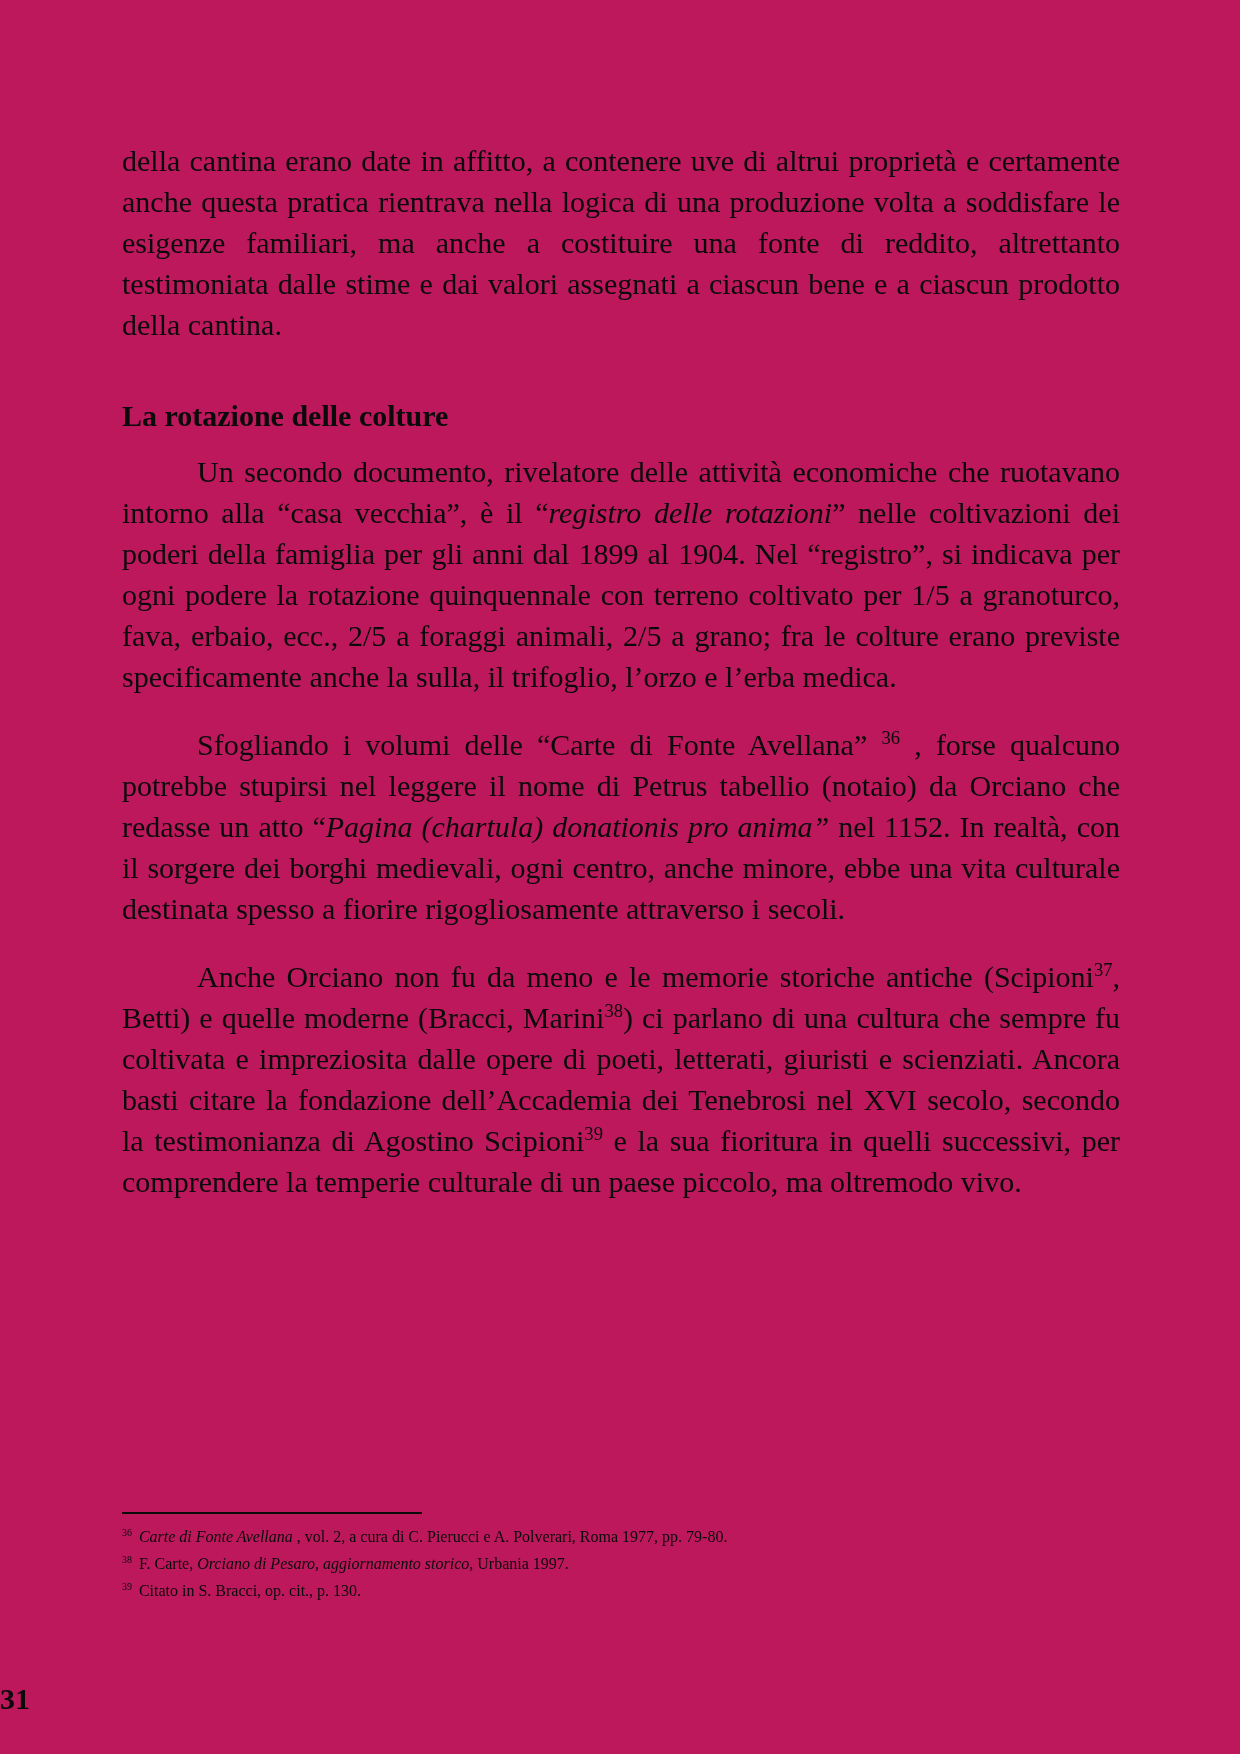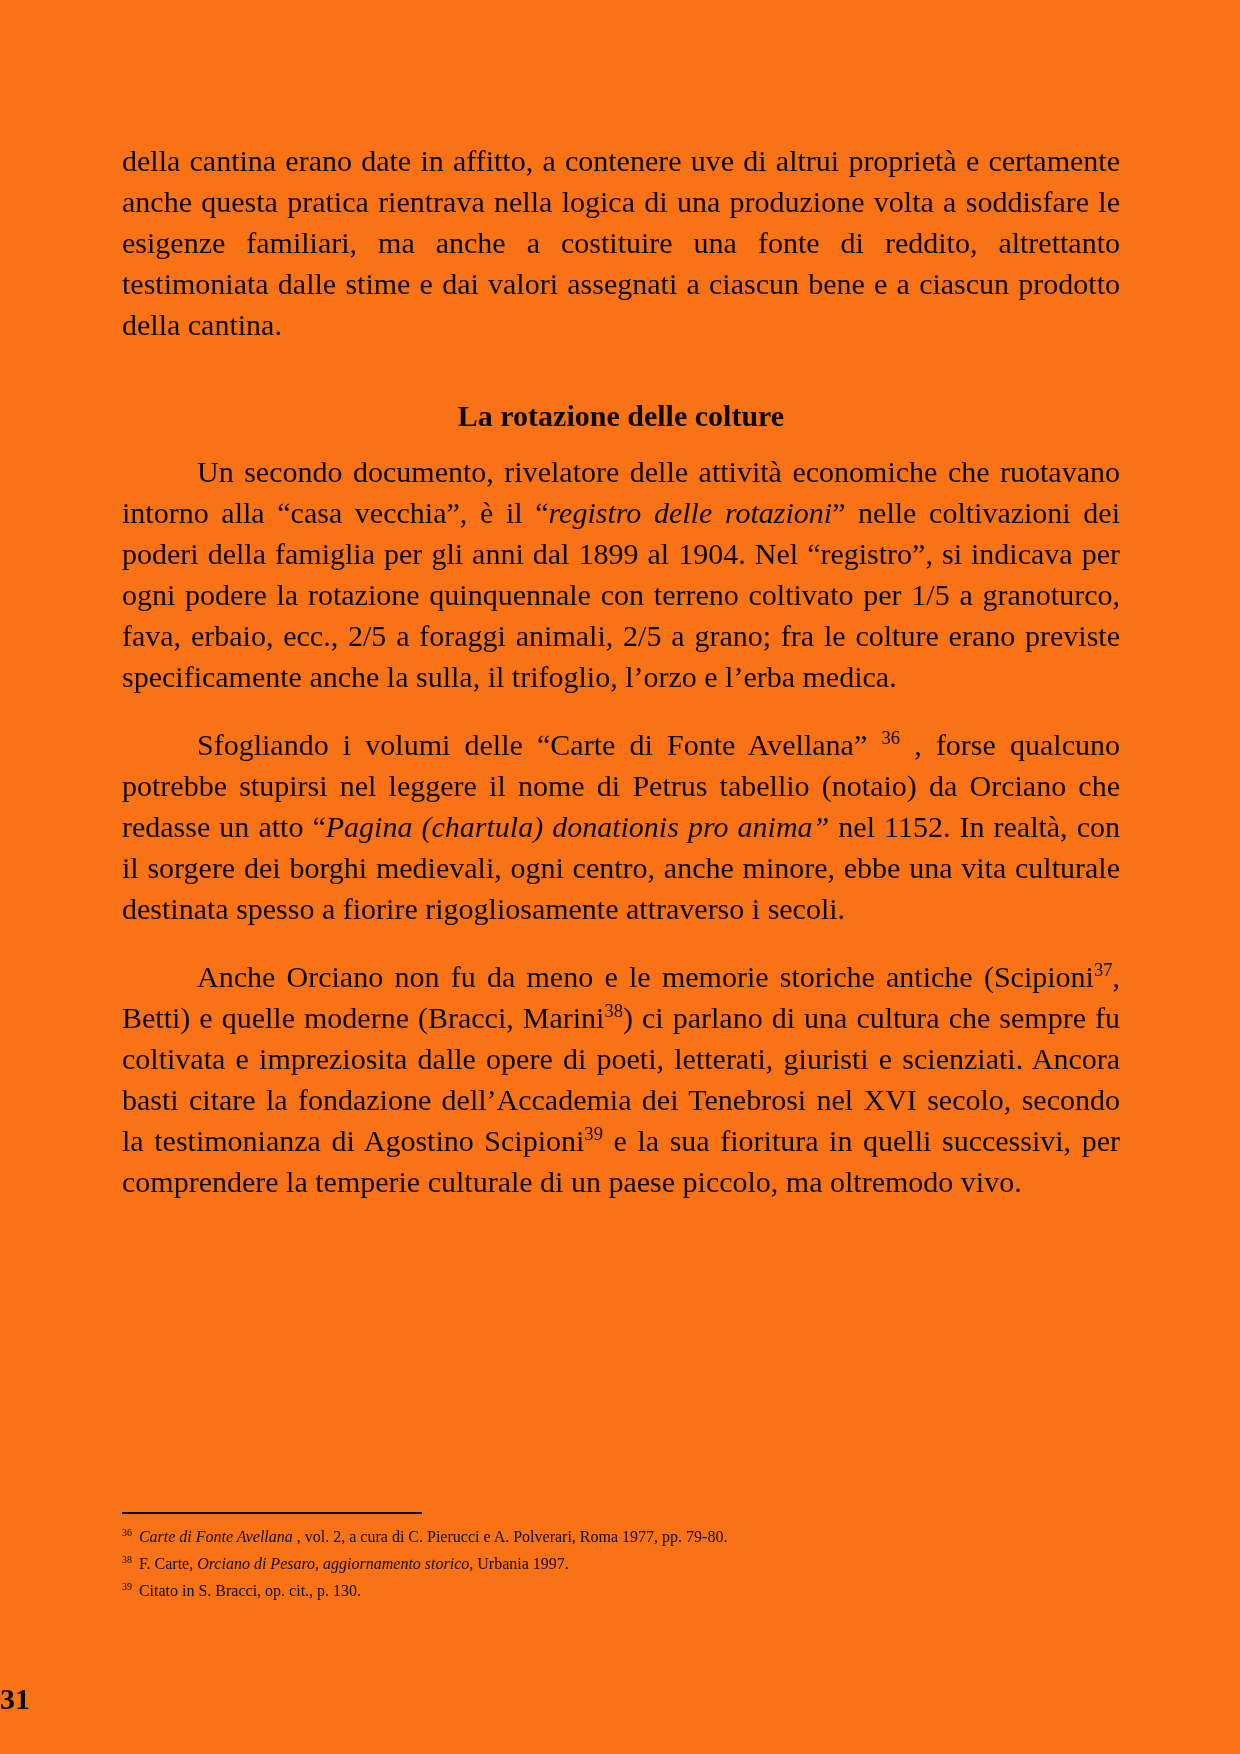--- a/index.html
+++ b/index.html
@@ -1,21 +1,21 @@
 <!DOCTYPE html>
 <html><head>
 <meta charset="utf-8">
 <style>
   html, body { margin: 0; padding: 0; background: #e8e8e8; }
   .page {
     position: relative;
     width: 1240px;
     height: 1754px;
     margin: 0 auto;
-    background: #f97316;
+    background: #be185d;
     color: #0a0a0a;
     font-family: "Liberation Serif", serif;
     overflow: hidden;
   }
   .text-block {
     position: absolute;
     left: 122px;
     top: 140px;
     width: 998px;
   }
@@ -23,21 +23,21 @@
     font-size: 30px;
     line-height: 41px;
     text-align: justify;
     margin: 0 0 27px 0;
   }
   .text-block p.body.indent { text-indent: 75px; }
   .text-block h2.heading {
     font-size: 30px;
     line-height: 41px;
     font-weight: bold;
-    text-align: center;
+    text-align: left;
     margin: 50px 0 15px 0;
   }
   .it { font-style: italic; }
   sup.sup {
     font-size: 0.62em;
     line-height: 0;
     vertical-align: super;
   }
   .footnotes {
     position: absolute;

